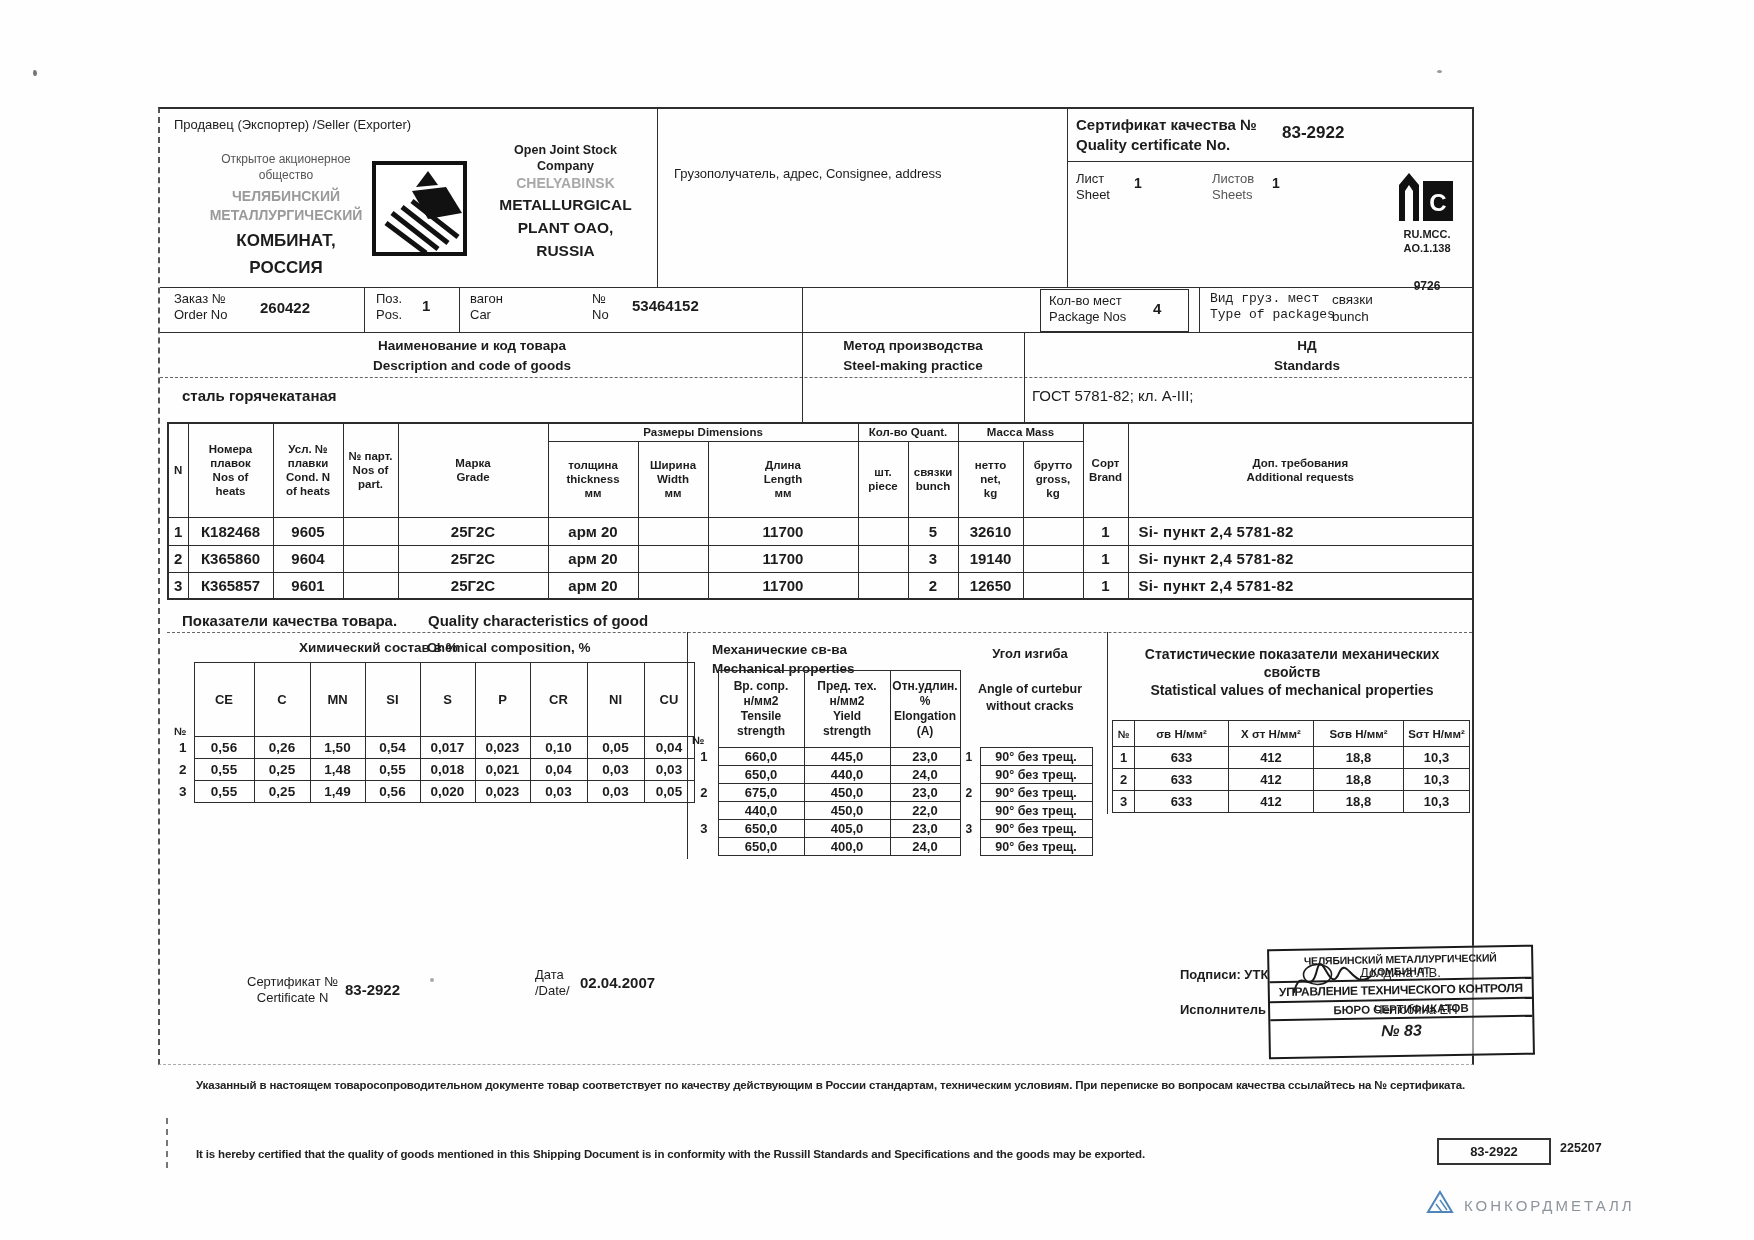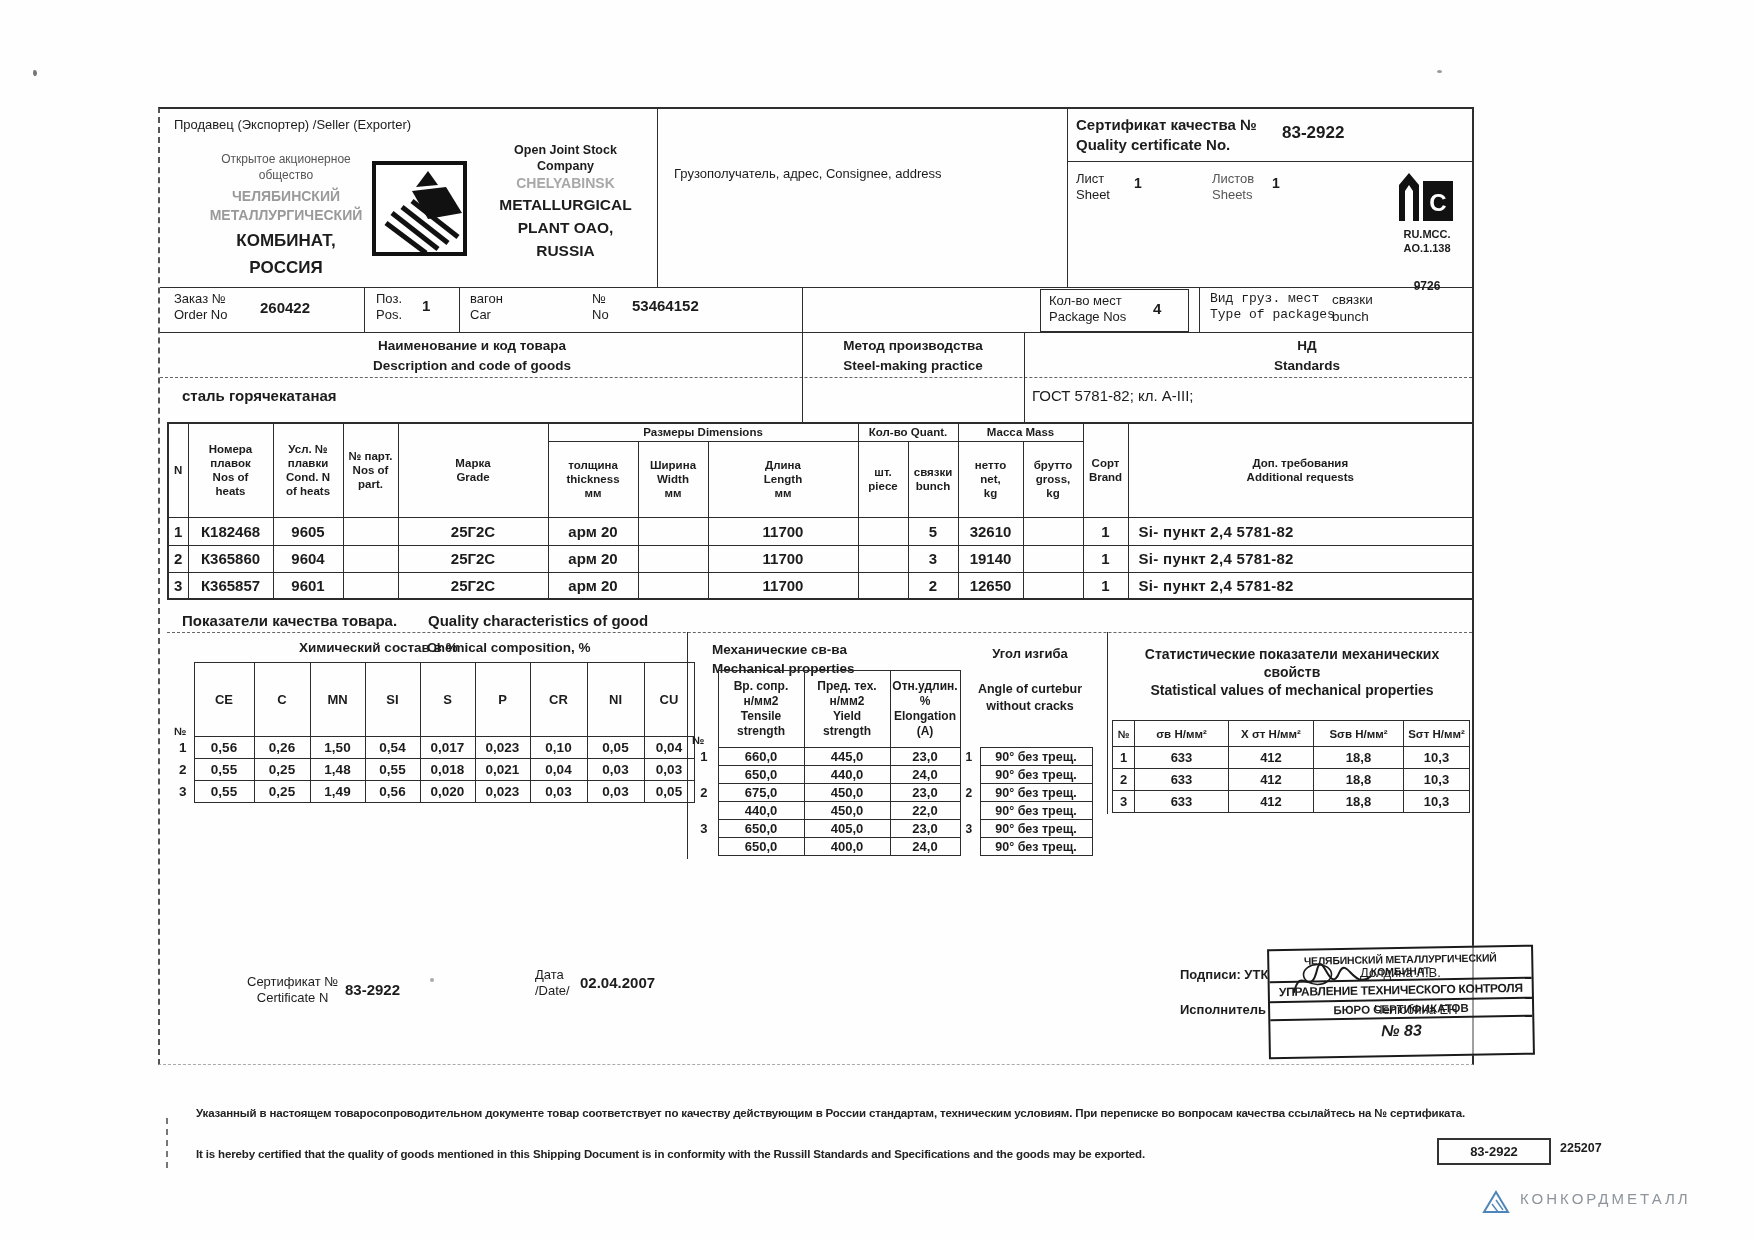--- a/index.html
+++ b/index.html
@@ -36,21 +36,21 @@
   .label13{font-size:13px;line-height:16px;}
   .val15{font-size:15px;font-weight:bold;}
   .stamp{position:absolute;left:1108px;top:838px;width:262px;height:106px;border:2.5px solid #1a1a1a;
          transform:rotate(-1deg);background:rgba(255,255,255,.55);z-index:2;text-align:center;}
   .stamp .s1{font-size:10.5px;font-weight:bold;margin-top:4px;letter-spacing:-.2px;}
   .stamp .s2{font-size:10.5px;font-weight:bold;}
   .stamp .s3{font-size:12px;font-weight:bold;border-top:2px solid #1a1a1a;border-bottom:2px solid #1a1a1a;
              padding:2px 0;margin-top:2px;letter-spacing:-.3px;}
   .stamp .s4{font-size:11.5px;font-weight:bold;border-bottom:2px solid #1a1a1a;padding:2px 0;}
   .stamp .s5{font-size:16px;font-weight:bold;font-style:italic;padding-top:3px;}
-  .wm{position:absolute;left:1482px;top:1190px;display:flex;align-items:flex-start;gap:10px;}
+  .wm{position:absolute;left:1426px;top:1190px;display:flex;align-items:flex-end;gap:10px;}
   .wm .wmtext{font-size:15px;letter-spacing:3px;color:#8d949b;}
   .notes{font-size:11.5px;font-weight:bold;white-space:nowrap;letter-spacing:-.15px;color:#222;}
   .fbox{position:absolute;left:1437px;top:1138px;width:110px;height:23px;border:2px solid #333;
         display:flex;align-items:center;justify-content:center;font-size:13px;font-weight:bold;}
   .sq{position:absolute;z-index:3;}
 </style>
 </head>
 <body>
 
 <div class="page">
@@ -511,21 +511,21 @@
       <div class="s4">БЮРО СЕРТИФИКАТОВ</div>
       <div class="s5">№ 83</div>
       <svg class="abs" style="left:18px;top:2px;" width="90" height="56" viewBox="0 0 90 56">
         <path d="M6,40 C14,10 22,48 30,16 C36,-2 42,44 52,20 C60,4 66,40 84,24" fill="none" stroke="#1a1a1a" stroke-width="2"></path>
         <ellipse cx="30" cy="22" rx="14" ry="10" fill="none" stroke="#1a1a1a" stroke-width="1.6"></ellipse>
       </svg>
     </div>
   </div>
 
   <div class="abs" style="left:166px;top:1118px;height:50px;border-left:2px dashed #777;"></div>
-  <div class="abs notes" style="left:196px;top:1107px;">Указанный в настоящем товаросопроводительном документе товар соответствует по качеству действующим в России стандартам, техническим условиям. При переписке во вопросам качества ссылайтесь на № сертификата.</div>
+  <div class="abs notes" style="left:196px;top:1079px;">Указанный в настоящем товаросопроводительном документе товар соответствует по качеству действующим в России стандартам, техническим условиям. При переписке во вопросам качества ссылайтесь на № сертификата.</div>
   <div class="abs notes" style="left:196px;top:1148px;">It is hereby certified that the quality of goods mentioned in this Shipping Document is in conformity with the Russill Standards and Specifications and the goods may be exported.</div>
   <div class="fbox">
       <span>83-2922</span>
     </div>
   <div class="abs b" style="left:1560px;top:1141px;font-size:12.5px;">225207</div>
 
   <div class="wm">
     <svg width="28" height="24" viewBox="0 0 28 24">
       <path d="M14,2 L26,22 L2,22 Z" fill="none" stroke="#4e86bb" stroke-width="2"></path>
       <line x1="10" y1="14" x2="16" y2="22" stroke="#4e86bb" stroke-width="1.4"></line>

